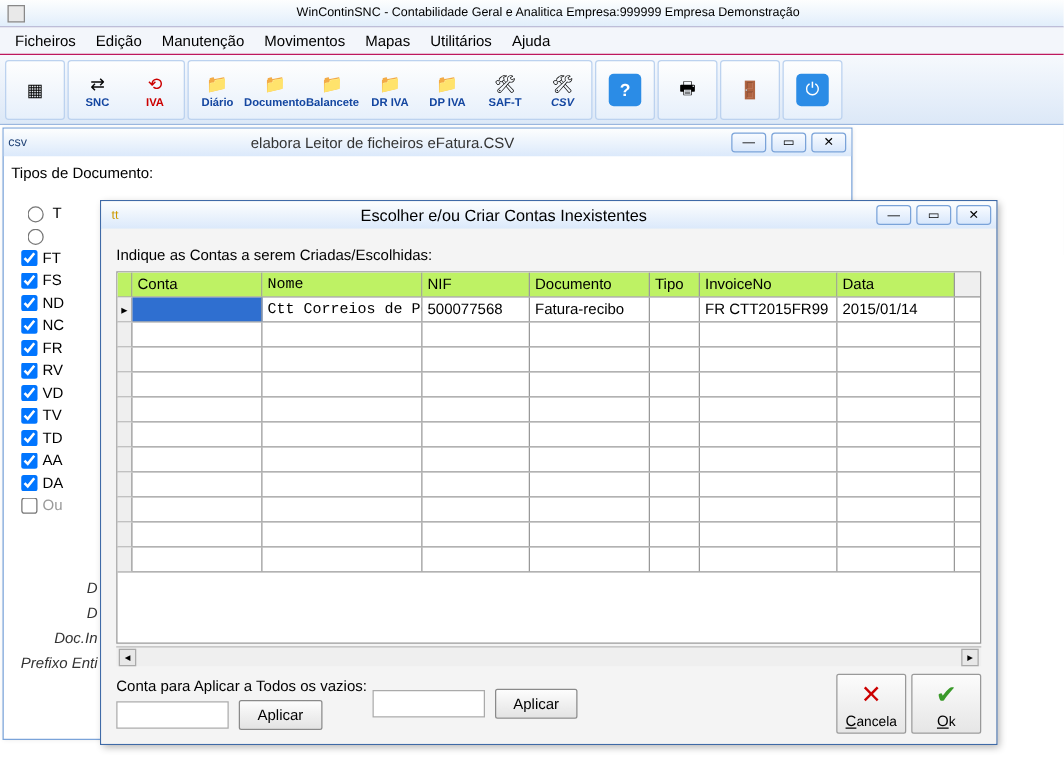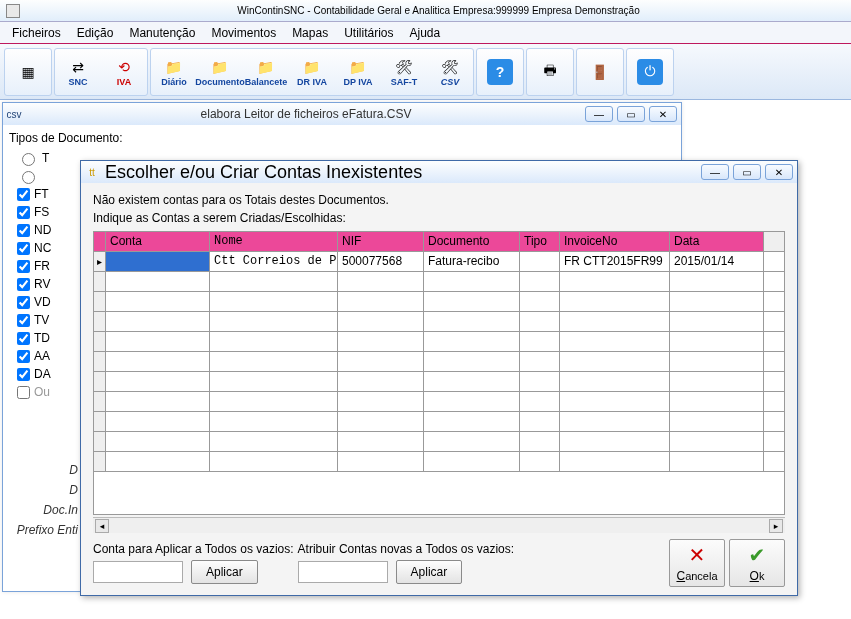--- a/index.html
+++ b/index.html
@@ -23,35 +23,35 @@
 
   
   .child1 { position: absolute; left: 2px; top: 102px; width: 680px; height: 490px; background: #fff; border: 1px solid #7aa3d9; box-shadow: 0 0 4px rgba(0,0,0,.1); }
   .child-titlebar { height: 22px; background: linear-gradient(#fdfefe,#dbe9fb); display: flex; align-items: center; padding: 0 4px; }
   .child-icon { width: 14px; height: 14px; margin-right: 6px; display: flex; align-items: center; justify-content: center; font-size: 10px; color: #247; }
   .child-title { flex: 1; text-align: center; color: #333; }
   .winbtns { display: flex; gap: 4px; }
   .winbtn { width: 28px; height: 16px; border: 1px solid #7aa3d9; border-radius: 3px; background: linear-gradient(#f8fbff,#d8e7fb); display: flex; align-items: center; justify-content: center; font-size: 10px; cursor: pointer; }
 
   .child1-body { padding: 6px 6px; }
-  .section-label { font-size: 12px; margin-bottom: 4px; }
+  .section-label { font-size: 12px; margin-bottom: 16px; }
   .radio-row, .chk-row { height: 18px; display: flex; align-items: center; padding-left: 8px; gap: 4px; }
   .chk-row input { margin: 0; }
   .left-labels { position: absolute; left: 10px; bottom: 48px; font-style: italic; color: #333; }
   .left-labels div { height: 20px; text-align: right; width: 65px; }
 
   
   .dialog { position: absolute; left: 80px; top: 160px; width: 718px; height: 436px; background: #f4f4f4; border: 1px solid #3f6aa7; box-shadow: 2px 2px 6px rgba(0,0,0,.3); display: flex; flex-direction: column; }
-  .dialog-title { flex: 1; text-align: left; font-size: 18px; }
+  .dialog-title { flex: 1; text-align: center; font-size: 13px; }
   .dialog-body { flex: 1; padding: 10px 12px 8px 12px; display: flex; flex-direction: column; background: #f4f4f4; }
 
   .grid-wrap { flex: 1; border: 1px solid #999; background: #fff; margin-top: 6px; margin-bottom: 2px; position: relative; overflow: hidden; }
   .grid-head { display: flex; height: 20px; background: #efefef; border-bottom: 1px solid #999; }
   .gh, .gc { border-right: 1px solid #999; padding: 2px 4px; white-space: nowrap; overflow: hidden; text-overflow: clip; }
-  .gh { background: #ec4899; }
+  .gh { background: #bef264; }
   .col-indicator { width: 12px; flex: none; }
   .col-conta { width: 104px; flex: none; }
   .col-nome { width: 128px; flex: none; font-family: Liberation Mono, monospace; }
   .col-nif { width: 86px; flex: none; }
   .col-doc { width: 96px; flex: none; }
   .col-tipo { width: 40px; flex: none; }
   .col-inv { width: 110px; flex: none; }
   .col-data { width: 94px; flex: none; }
   .grid-rows { }
   .grow { display: flex; height: 20px; border-bottom: 1px solid #999; }
@@ -237,21 +237,20 @@
   <div class="child-titlebar">
     <div class="child-icon" style="color:#c90">tt</div>
     <div class="dialog-title">Escolher e/ou Criar Contas Inexistentes</div>
     <div class="winbtns">
       <div class="winbtn">—</div>
       <div class="winbtn">▭</div>
       <div class="winbtn">✕</div>
     </div>
   </div>
   <div class="dialog-body">
-    <div>Não existem contas para os Totais destes Documentos.</div>
     <div style="margin-top:4px">Indique as Contas a serem Criadas/Escolhidas:</div>
 
     <div class="grid-wrap">
       <div class="grid-head">
         <div class="gh col-indicator"></div>
         <div class="gh col-conta">Conta</div>
         <div class="gh col-nome">Nome</div>
         <div class="gh col-nif">NIF</div>
         <div class="gh col-doc">Documento</div>
         <div class="gh col-tipo">Tipo</div>
@@ -379,21 +378,20 @@
 
     <div class="dialog-bottom">
       <div class="apply-block">
         <div>Conta para Aplicar a Todos os vazios:</div>
         <div class="apply-row">
           <input class="txt-input" style="">
           <button class="btn">Aplicar</button>
         </div>
       </div>
       <div class="apply-block">
-        <div>Atribuir Contas novas a Todos os vazios:</div>
         <div class="apply-row">
           <input class="txt-input" style="">
           <button class="btn">Aplicar</button>
         </div>
       </div>
       <div class="spacer"></div>
       <div class="big-btn">
         <div class="icn" style="color:#c00">✕</div>
         <div class="big-lbl"><span class="ul">C</span>ancela</div>
       </div>

